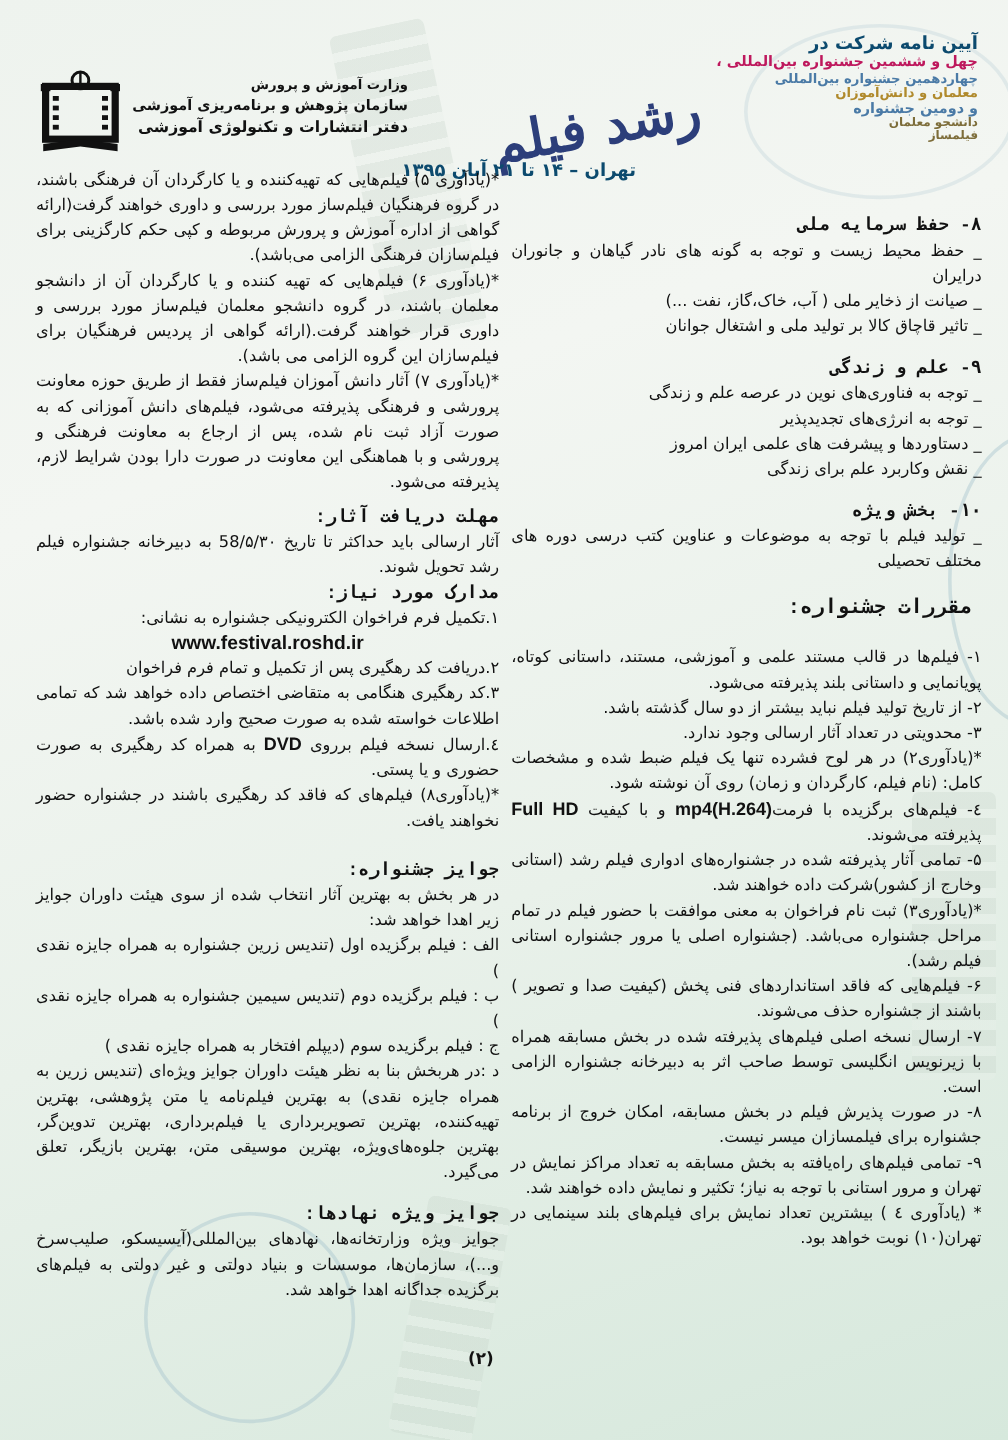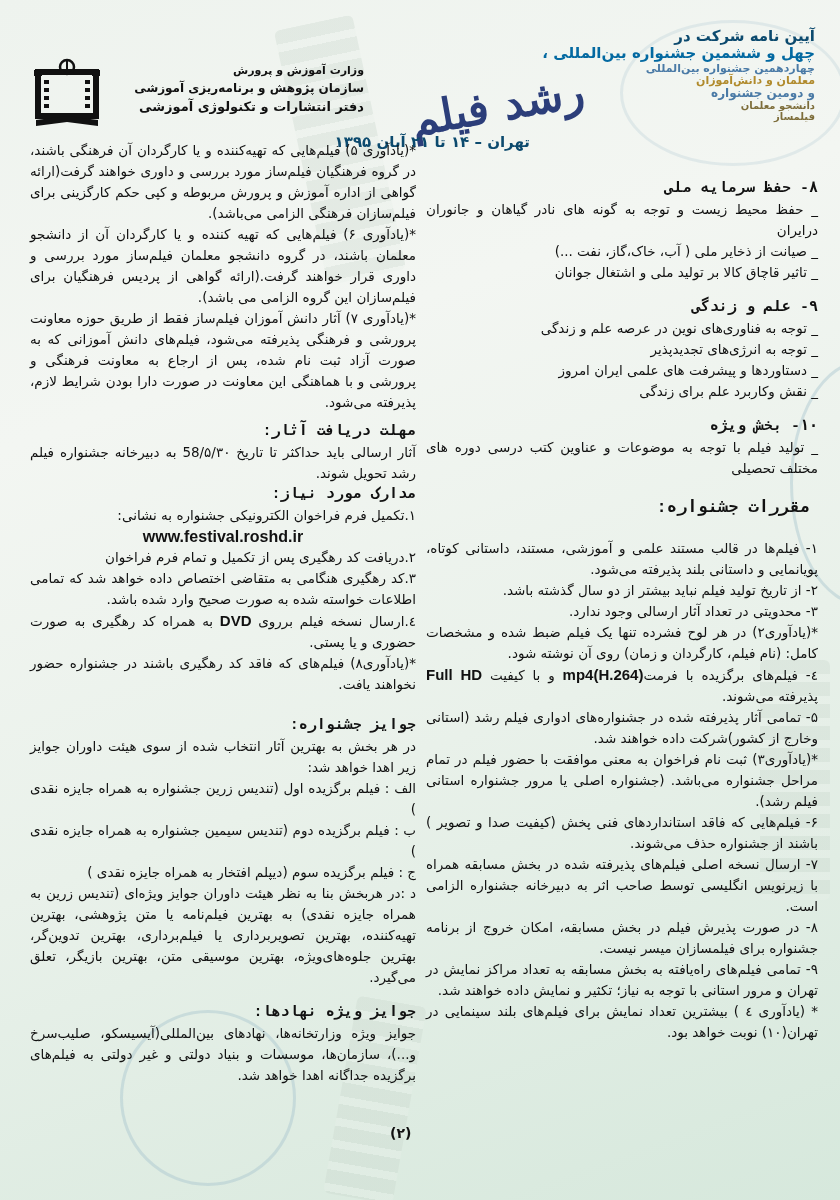--- a/index.html
+++ b/index.html
@@ -15,21 +15,21 @@
   }
   .deco-swirl {
     position: absolute; border: 3px solid #a9c5cf; border-radius: 50%; opacity: .45;
   }
   .page { position: absolute; inset: 0; direction: rtl; }
 
   
   .title-block { position: absolute; right: 25px; top: 28px; width: 400px; text-align: right; }
   .title-line { font-weight: bold; line-height: 1.1; }
   .t1 { font-size: 15px; color: #0c4a6e; }
-  .t2 { font-size: 15px; color: #0369a1; }
+  .t2 { font-size: 12px; color: #be185d; }
   .t3 { font-size: 11px; color: #4a7aa6; margin-top: 2px; }
   .t4 { font-size: 11px; color: #b08a2c; }
   .t5 { font-size: 12px; color: #4a7aa6; }
   .t6 { font-size: 10px; color: #7d6d3a; }
   .t7 { font-size: 10px; color: #7d6d3a; }
   .rosh-logo {
     position: absolute; right: 255px; top: 80px; font-size: 44px; color: #2c3e7a;
     font-family: "DejaVu Serif", serif; font-weight: bold; transform: rotate(-10deg);
   }
   .date-line {
@@ -99,21 +99,21 @@
           <rect x="12" y="46" width="5" height="4"></rect>
         <rect x="53" y="22" width="5" height="4"></rect>
           <rect x="53" y="30" width="5" height="4"></rect>
           <rect x="53" y="38" width="5" height="4"></rect>
           <rect x="53" y="46" width="5" height="4"></rect>
       </g>
       <circle cx="35" cy="9" r="7" fill="none" stroke="#111" stroke-width="2.5"></circle>
       <line x1="35" y1="2" x2="35" y2="16" stroke="#111" stroke-width="2"></line>
       <path d="M4 62 L35 58 L66 62 L66 68 L35 64 L4 68 Z" fill="#111"></path>
     </svg>
-    <div class="ministry-text" style="direction:rtl;margin-left:24px;">
+    <div class="ministry-text" style="direction:rtl;">
       <div class="m1">وزارت آموزش و پرورش</div>
       <div class="m2">سازمان پژوهش و برنامه‌ریزی آموزشی</div>
       <div class="m3">دفتر انتشارات  و تکنولوژی آموزشی</div>
     </div>
   </div>
 
   <div class="col col-right">
     <div class="sec-title first">۸- حفظ سرمایه ملی</div>
     <div class="bullet">_ حفظ محیط زیست و توجه به گونه های نادر گیاهان و جانوران درایران</div>
     <div class="bullet">_ صیانت از ذخایر ملی ( آب، خاک،گاز، نفت ...)</div>

